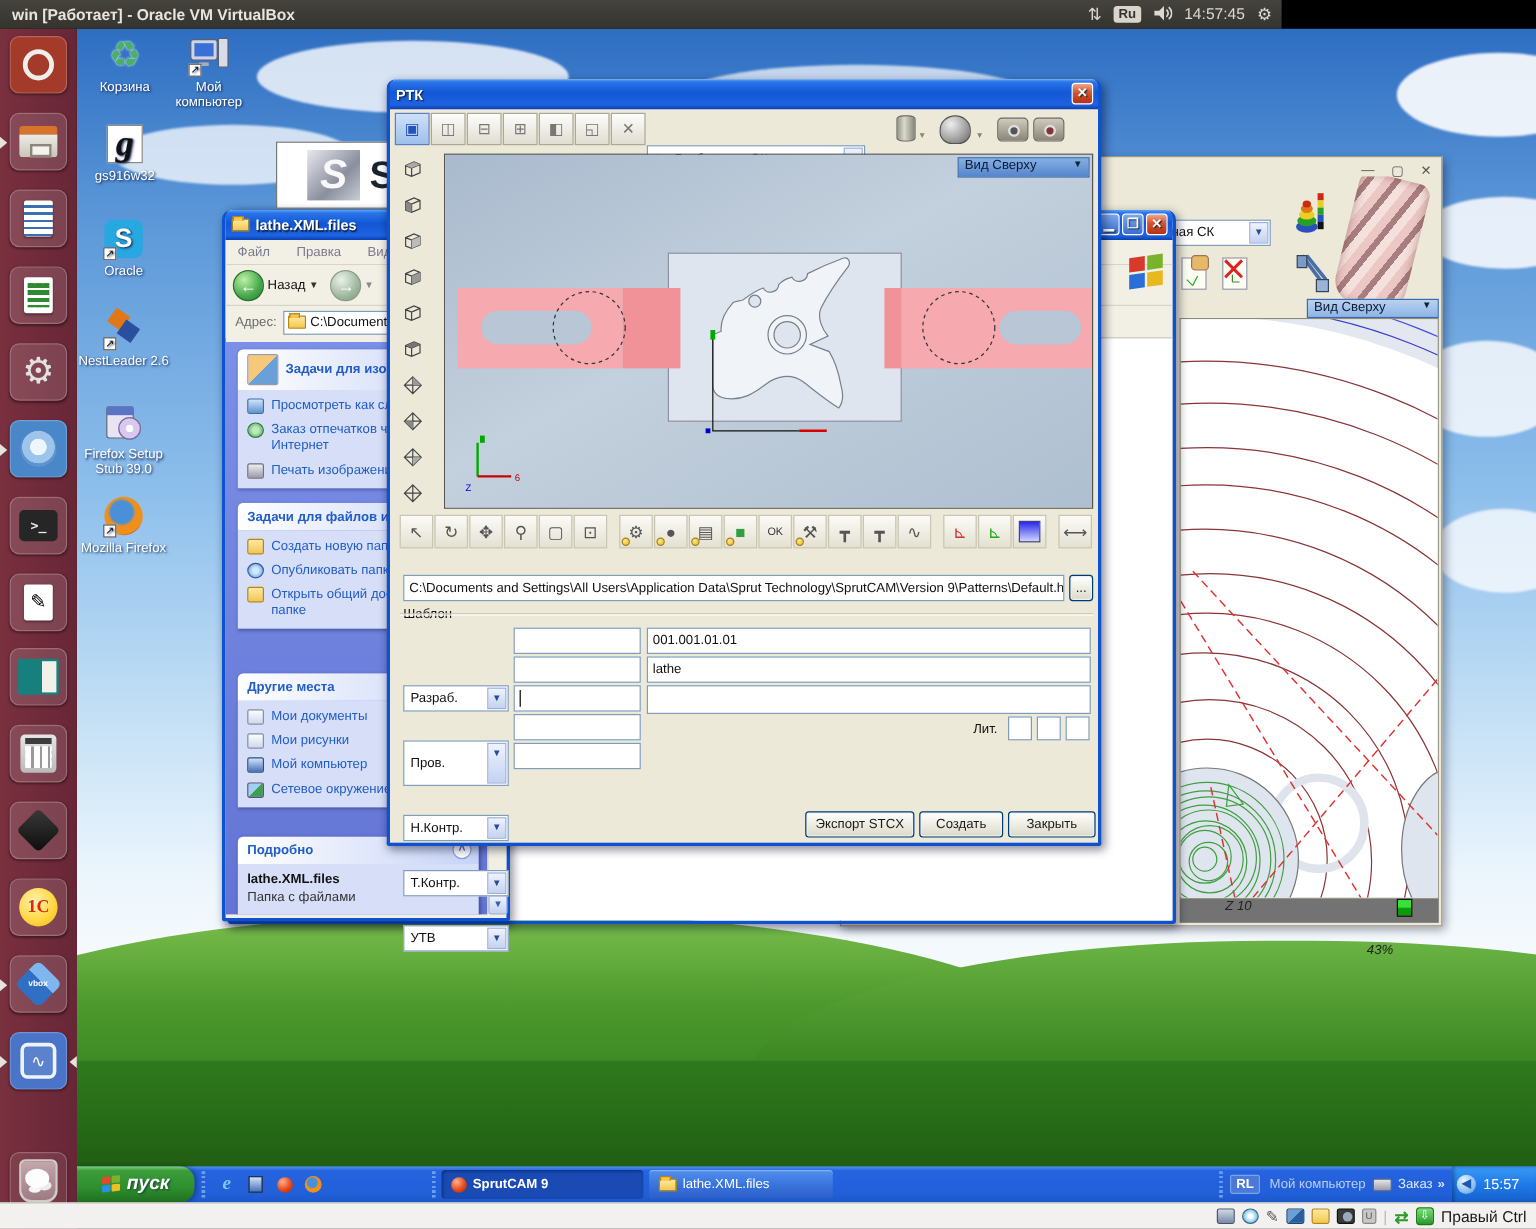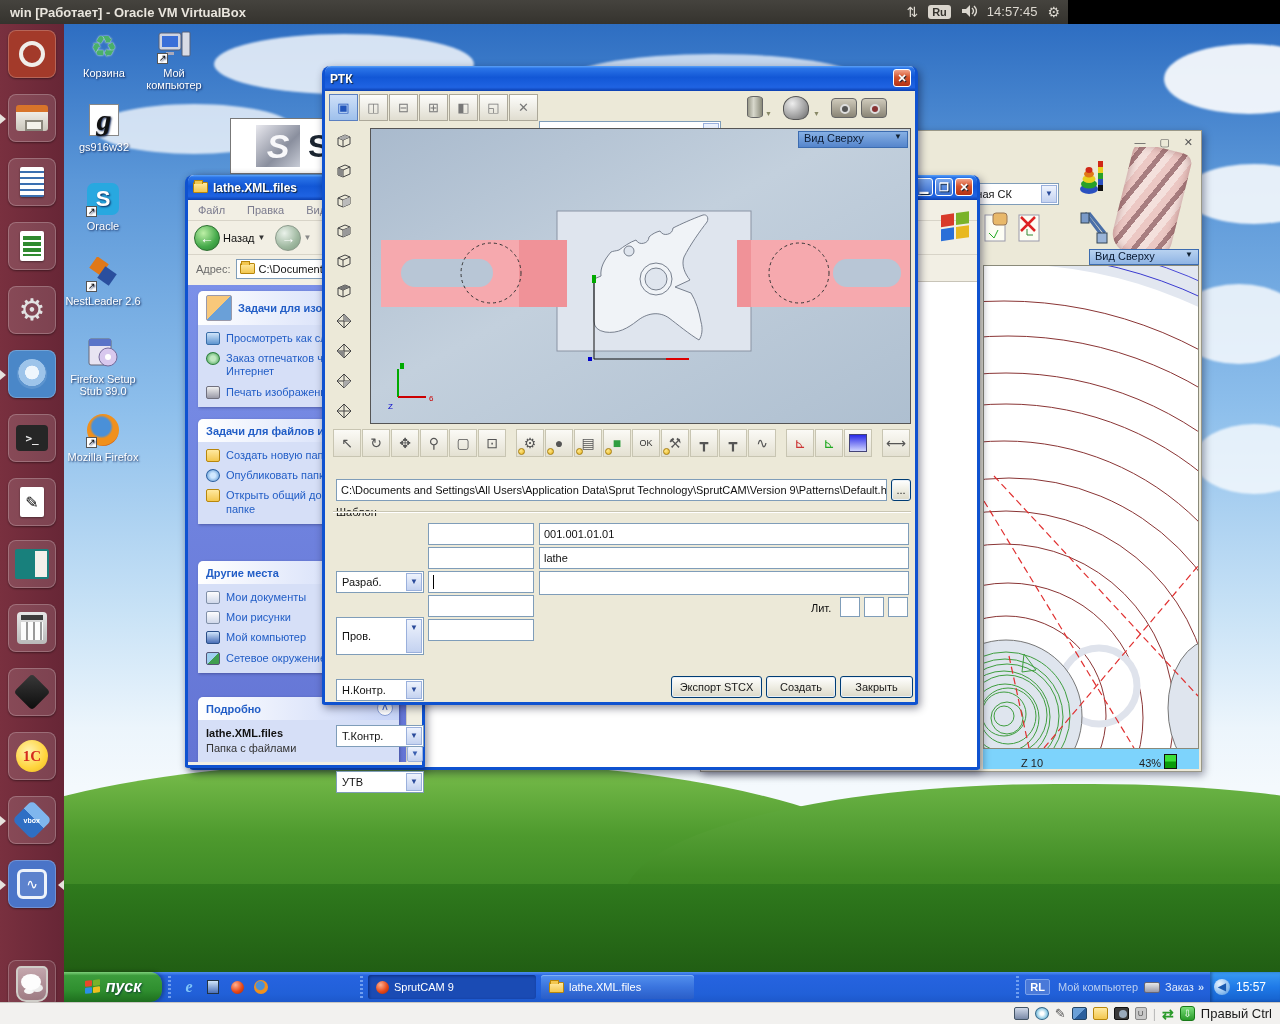--- a/index.html
+++ b/index.html
@@ -138,21 +138,21 @@
     display:flex;align-items:center;justify-content:center;gap:5px;color:#fff;font-weight:bold;font-style:italic;
     font-size:16px;text-shadow:1px 1px 2px #143;box-shadow:2px 0 4px rgba(0,0,0,.35);}
   .flag{width:16px;height:15px;display:grid;grid-template-columns:7px 7px;grid-template-rows:6px 6px;gap:1px;transform:skewY(-6deg);}
   .flag i{border-radius:1px;}
   .tsep{position:absolute;top:4px;width:3px;height:22px;background:repeating-linear-gradient(180deg,#6f9ef0 0 2px,transparent 2px 4px);}
   .qlicon{position:absolute;top:6px;width:18px;height:18px;border-radius:3px;display:flex;align-items:center;justify-content:center;
     font-size:13px;font-weight:bold;color:#fff;}
   .taskbtn{position:absolute;top:3px;height:24px;border-radius:3px;display:flex;align-items:center;gap:5px;
     padding:0 8px;font-size:11px;color:#fff;}
   .taskbtn.up{background:linear-gradient(180deg,#5390ee,#3a74de 50%,#2a5ec8);box-shadow:inset 0 1px 0 #7fb0f4;}
-  .taskbtn.down{background:#1a4bb4;box-shadow:inset 1px 1px 3px #0c2f80;}
+  .taskbtn.down{background:#1a4bb4;box-shadow:inset 1px 1px 3px #0c2f80;font-weight:bold;}
   .redball{width:13px;height:13px;border-radius:50%;background:radial-gradient(circle at 35% 30%,#ffb090,#e84818 55%,#9c2808);}
   .tray{position:absolute;right:0;top:0;height:30px;display:flex;align-items:center;color:#dfe8fa;font-size:11px;}
   #clockpanel{width:70px;height:30px;background:linear-gradient(180deg,#3a9bf4 0%,#1f7ae8 50%,#1560cc 100%);
     box-shadow:inset 2px 0 3px rgba(0,0,30,.3);display:flex;align-items:center;gap:6px;color:#fff;font-size:12px;padding-left:4px;}
   .hidebtn{width:16px;height:16px;border-radius:50%;background:radial-gradient(circle at 35% 30%,#eaf4ff,#8fc0f0 60%,#4a90d8);
     color:#1a5ab0;font-size:10px;line-height:15px;text-align:center;font-weight:bold;}
   
   #vboxbar{left:0;top:1002px;width:1280px;height:22px;background:#f2f1ef;border-top:1px solid #c9c7c3;z-index:60;
     display:flex;align-items:center;justify-content:flex-end;gap:6px;padding-right:8px;font-size:13px;color:#1a1a1a;}
   .sic{width:15px;height:13px;border-radius:2px;}
@@ -396,21 +396,21 @@
           <path d="M40 388 l12 16 l-14 2 z"></path>
         </g>
         <g stroke="#e03030" stroke-width="1.2" stroke-dasharray="7 4" fill="none">
           <path d="M0 235 L150 482"></path>
             <path d="M10 210 L214 430"></path>
             <path d="M25 390 L45 482"></path>
             <path d="M60 482 L214 300"></path>
         </g>
       </svg>
     </div>
-    <div class="abs" style="left:282px;top:618px;width:216px;height:20px;background:#7dd3fc;display:flex;align-items:flex-end;font-size:11px;color:#222;">
+    <div class="abs" style="left:282px;top:618px;width:216px;height:20px;background:#737373;display:flex;align-items:flex-start;font-size:11px;color:#222;font-style:italic;">
       <span style="margin-left:38px;">Z 10</span>
       <span style="margin-left:96px;margin-top:37px;">43%</span>
       <span style="width:13px;height:15px;margin-left:3px;background:linear-gradient(180deg,#3ae03a 0 45%,#0a9a0a 55%);border:1px solid #111;"></span>
     </div>
   </div>
 
   <div class="xpwin" style="left:126px;top:151px;width:790px;height:595px;z-index:5;">
     <div class="xptitle">
       <div class="tbtns">
         <span class="wbtn">▁</span>

